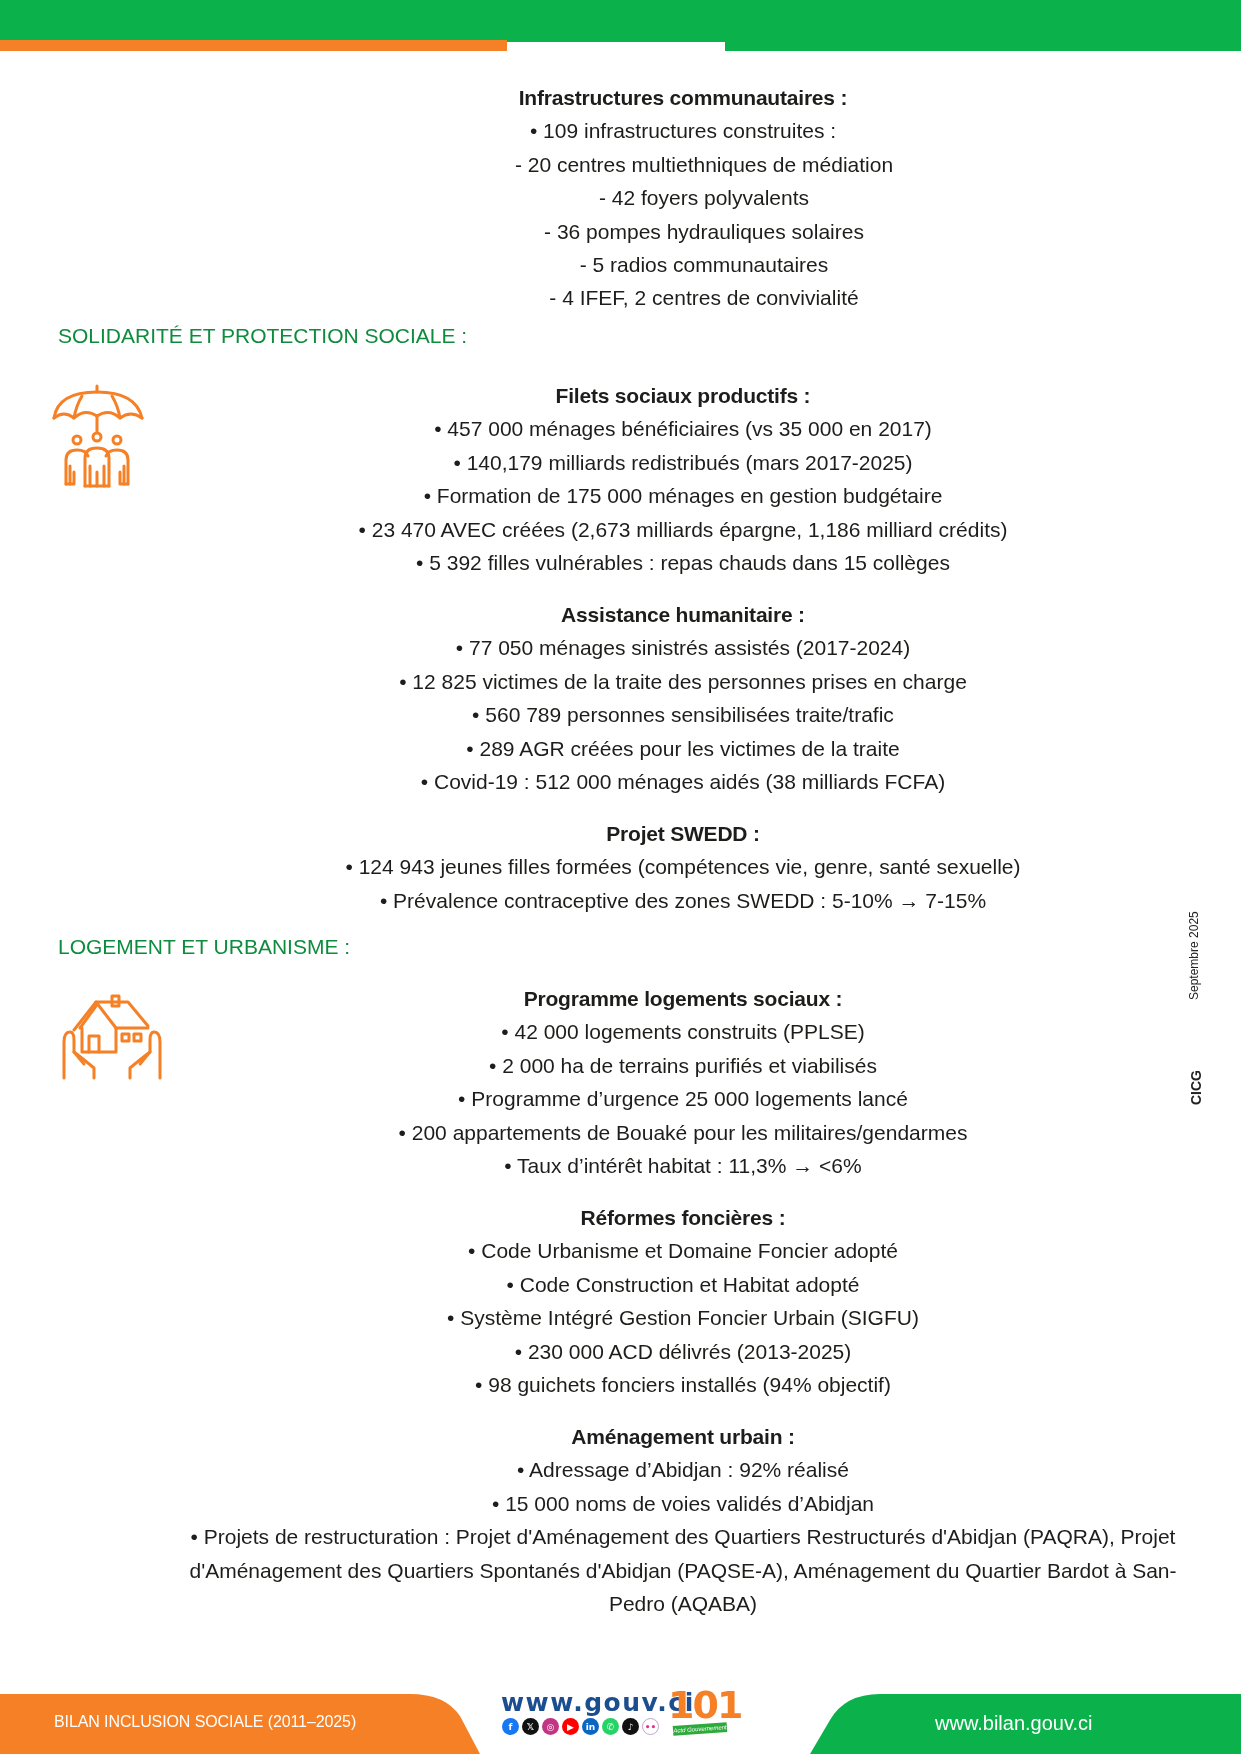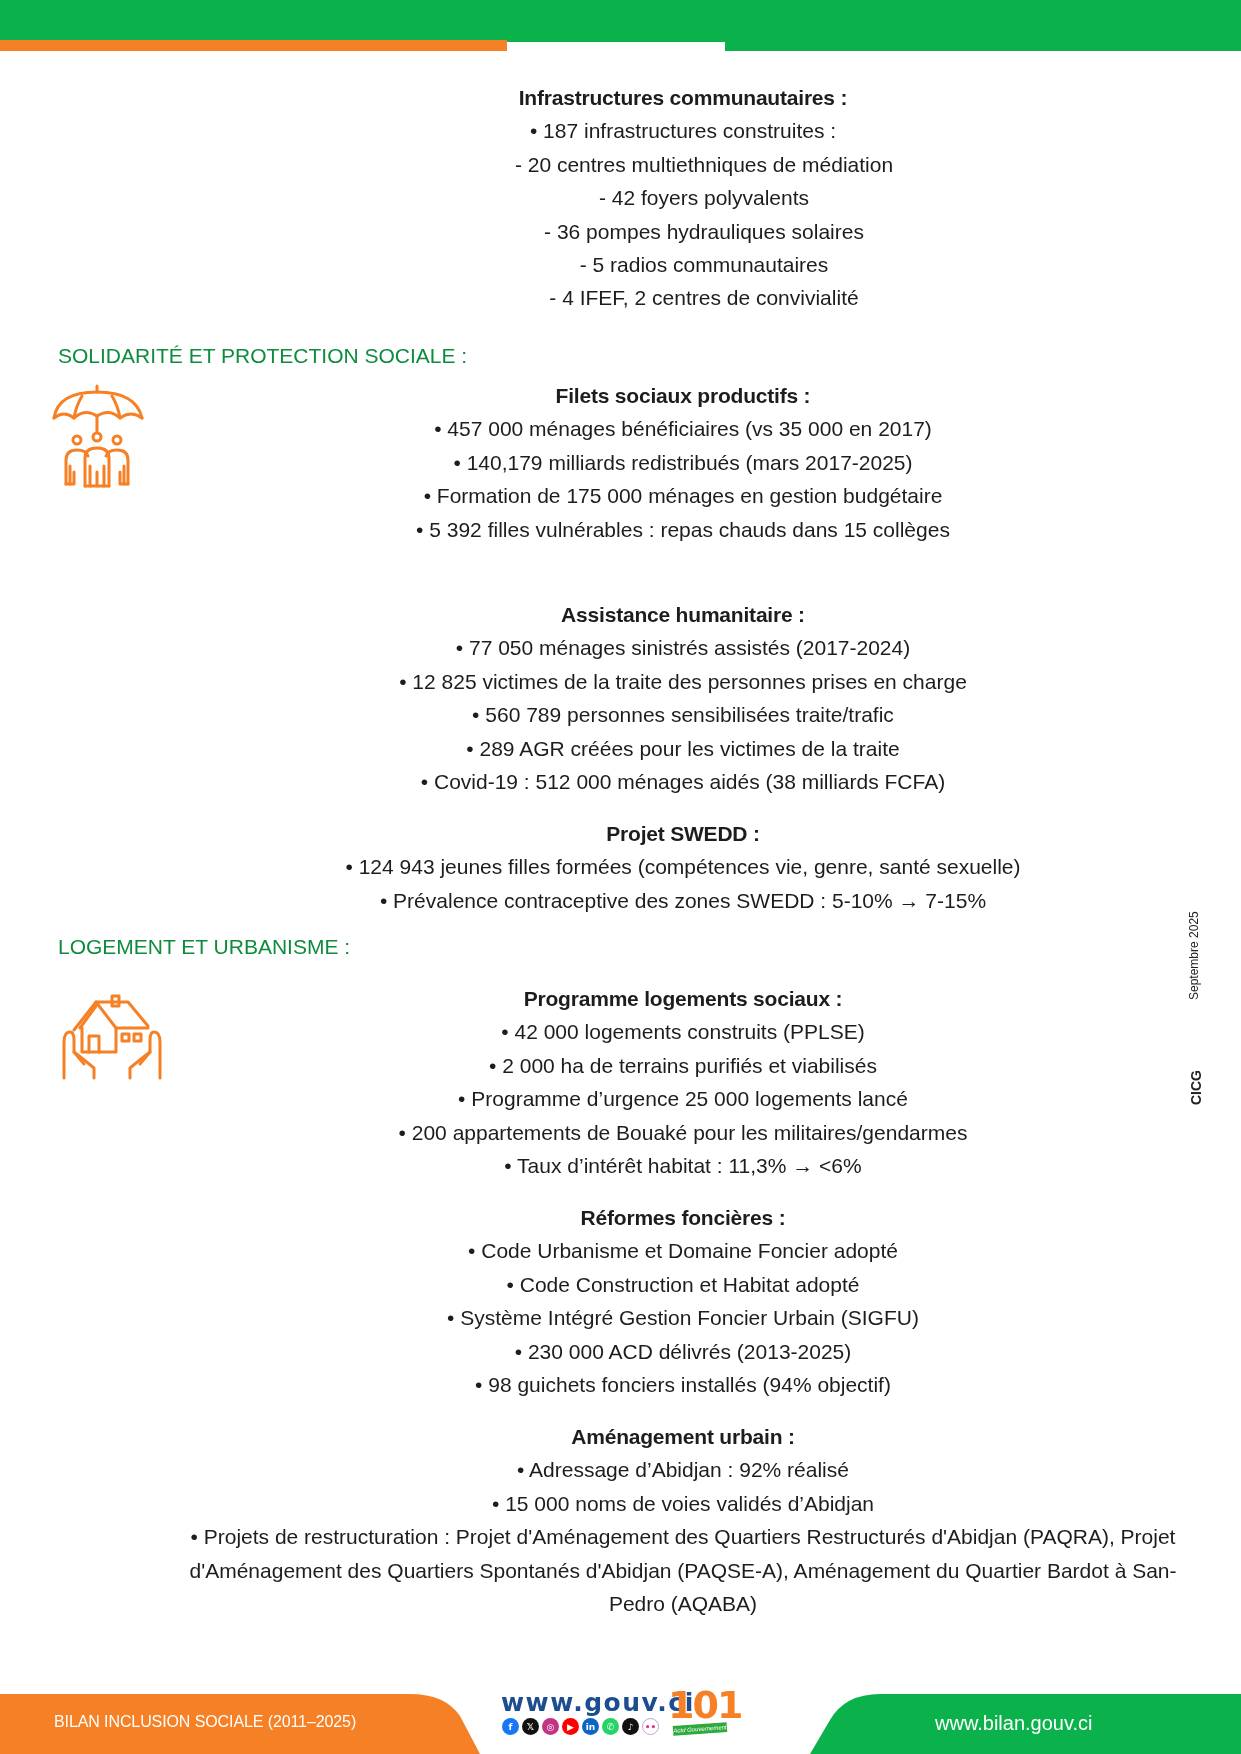--- a/index.html
+++ b/index.html
@@ -51,29 +51,29 @@
 </head>
 <body>
 
 <div class="top-bar-green"></div>
 <div class="top-bar-orange"></div>
 <div class="top-bar-gap"></div>
 <div class="top-bar-green2"></div>
 
 <div class="block" style="top:81px;">
   <div class="subhead">Infrastructures communautaires :</div>
-  <div class="line">• 187 infrastructures construites :</div>
+  <div class="line">• 109 infrastructures construites :</div>
   <div class="line sub-line">- 20 centres multiethniques de médiation</div>
   <div class="line sub-line">- 42 foyers polyvalents</div>
   <div class="line sub-line">- 36 pompes hydrauliques solaires</div>
   <div class="line sub-line">- 5 radios communautaires</div>
   <div class="line sub-line">- 4 IFEF, 2 centres de convivialité</div>
 </div>
 
-<div class="section-title" style="top:342px;">SOLIDARITÉ ET PROTECTION SOCIALE :</div>
+<div class="section-title" style="top:322px;">SOLIDARITÉ ET PROTECTION SOCIALE :</div>
 
 <div class="icon" style="left:52px; top:384px;">
   <svg width="96" height="112" viewBox="0 0 96 112" fill="none" stroke="#f58025" stroke-width="3" stroke-linecap="round" stroke-linejoin="round">
     <line x1="45" y1="2" x2="45" y2="8"></line>
     <path d="M2 34 Q6 8 45 8 Q84 8 90 34"></path>
     <path d="M2 34 Q12 26 22 34 Q33 24 45 32 Q57 24 68 34 Q79 26 90 34"></path>
     <path d="M30 12 Q24 22 22 34"></path>
     <path d="M60 12 Q66 22 68 34"></path>
     <line x1="45" y1="32" x2="45" y2="48"></line>
     <circle cx="25" cy="56" r="4"></circle>
@@ -91,20 +91,21 @@
     <path d="M68 88 V100 H76"></path>
     <path d="M33 102 H45 H57"></path>
   </svg>
 </div>
 
 <div class="block" style="top:379px;">
   <div class="subhead">Filets sociaux productifs :</div>
   <div class="line">• 457 000 ménages bénéficiaires (vs 35 000 en 2017)</div>
   <div class="line">• 140,179 milliards redistribués (mars 2017-2025)</div>
   <div class="line">• Formation de 175 000 ménages en gestion budgétaire</div>
+  <div class="line">• 23 470 AVEC créées (2,673 milliards épargne, 1,186 milliard crédits)</div>
   <div class="line">• 5 392 filles vulnérables : repas chauds dans 15 collèges</div>
 </div>
 
 <div class="block" style="top:598px;">
   <div class="subhead">Assistance humanitaire :</div>
   <div class="line">• 77 050 ménages sinistrés assistés (2017-2024)</div>
   <div class="line">• 12 825 victimes de la traite des personnes prises en charge</div>
   <div class="line">• 560 789 personnes sensibilisées traite/trafic</div>
   <div class="line">• 289 AGR créées pour les victimes de la traite</div>
   <div class="line">• Covid-19 : 512 000 ménages aidés (38 milliards FCFA)</div>

